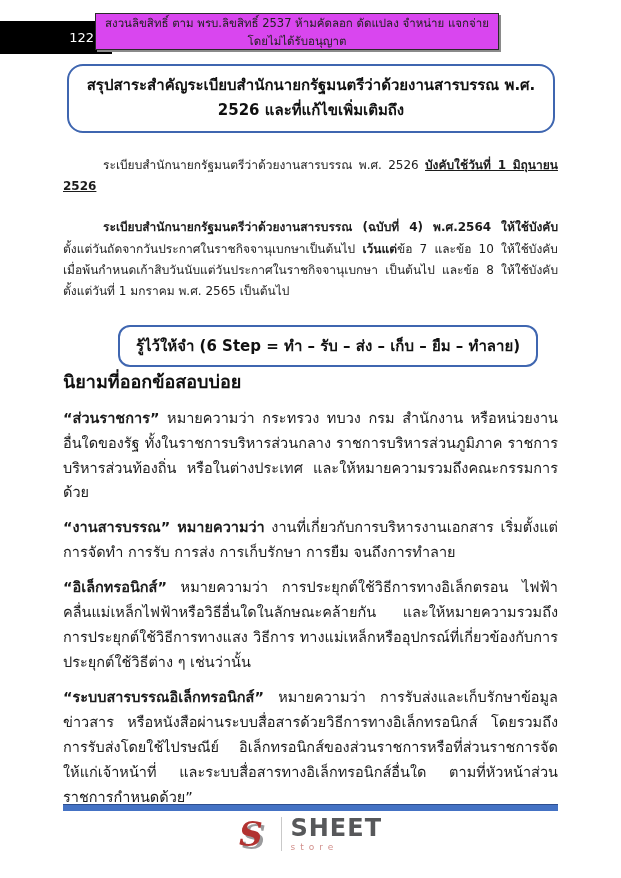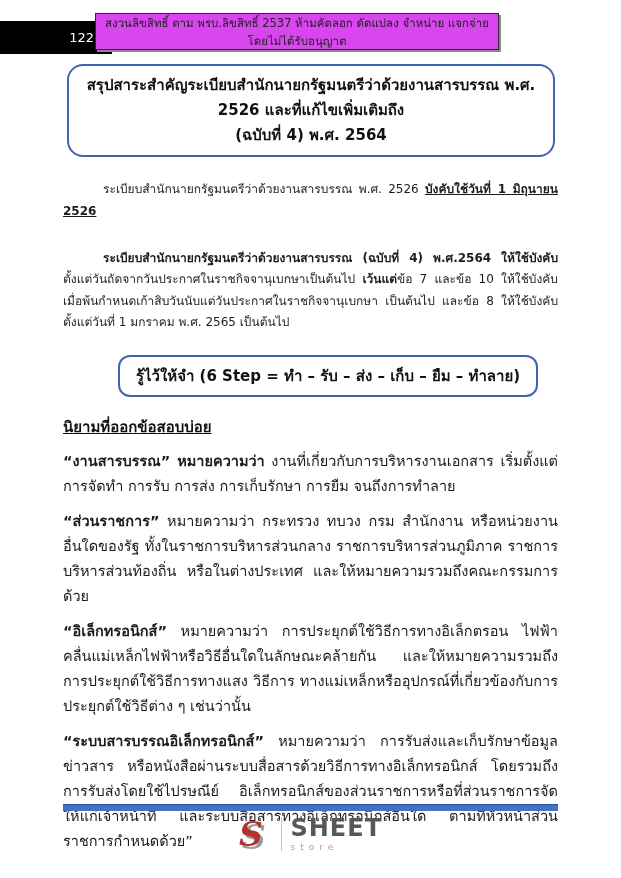--- a/index.html
+++ b/index.html
@@ -42,39 +42,38 @@
     padding: 7px 10px 8px 10px;
     margin: 0 3px 0 4px;
     text-align: center;
     font-weight: bold; font-size: 15px; line-height: 1.65;
     color: #111;
   }
 
   .para { font-size: 12px; line-height: 1.78; text-align: justify; color: #1c1c1c; }
   .para.indent { text-indent: 40px; }
   .p1 { margin-top: 22px; }
-  .p2 { margin-top: 26px; }
+  .p2 { margin-top: 20px; }
 
   .bu { font-weight: bold; text-decoration: underline; }
   .b  { font-weight: bold; }
 
   .memo-box {
     border: 2.5px solid #3f66b0;
     border-radius: 12px;
     margin: 22px 20px 0 55px;
     height: 42px;
     display: flex; align-items: center; justify-content: center;
     font-weight: bold; font-size: 15px; color: #111;
     text-align: center;
   }
 
   .section-heading {
-    margin-top: 18px;
-    font-weight: bold; text-decoration: underline;
-    font-size: 15px; color: #111;
+    font-weight: bold; 
+    font-size: 18px; color: #111;
   }
 
   .def { margin-top: 10px; font-size: 14.5px; line-height: 1.72; text-align: justify; }
   .def .term { font-weight: bold; }
 
   
   .footer-bar {
     position: absolute; left: 63px; top: 804px;
     width: 495px; height: 7px; background: #4472c4;
     border-top: 1px solid #2e4f8f;
@@ -115,37 +114,36 @@
     <span>122</span>
   </div>
   <div class="copyright-box">
     <span>สงวนลิขสิทธิ์ ตาม พรบ.ลิขสิทธิ์ 2537 ห้ามคัดลอก ดัดแปลง จำหน่าย แจกจ่าย โดยไม่ได้รับอนุญาต</span>
   </div>
 
   <div class="content">
 
     <div class="title-box">
       <div>สรุปสาระสำคัญระเบียบสำนักนายกรัฐมนตรีว่าด้วยงานสารบรรณ พ.ศ. 2526 และที่แก้ไขเพิ่มเติมถึง</div>
-      <div>(ฉบับที่ 4) พ.ศ. 2564</div>
     </div>
 
     <p class="para indent p1"><span>ระเบียบสำนักนายกรัฐมนตรีว่าด้วยงานสารบรรณ พ.ศ. 2526  </span><span class="bu">บังคับใช้วันที่ 1 มิถุนายน 2526</span></p>
 
     <p class="para indent p2"><span class="b">ระเบียบสำนักนายกรัฐมนตรีว่าด้วยงานสารบรรณ (ฉบับที่ 4) พ.ศ.2564  ให้ใช้บังคับ</span><span>ตั้งแต่วันถัดจากวันประกาศในราชกิจจานุเบกษาเป็นต้นไป </span><span class="b">เว้นแต่</span><span>ข้อ 7 และข้อ 10 ให้ใช้บังคับเมื่อพ้นกำหนดเก้าสิบวันนับแต่วันประกาศในราชกิจจานุเบกษา เป็นต้นไป และข้อ 8 ให้ใช้บังคับตั้งแต่วันที่ 1 มกราคม พ.ศ. 2565 เป็นต้นไป</span></p>
 
     <div class="memo-box">
       <span>รู้ไว้ให้จำ  (6 Step = ทำ – รับ – ส่ง – เก็บ – ยืม – ทำลาย)</span>
     </div>
 
     <div class="section-heading">นิยามที่ออกข้อสอบบ่อย</div>
 
 
+    <p class="def"><span class="term">“ส่วนราชการ”</span><span> หมายความว่า กระทรวง ทบวง กรม สำนักงาน หรือหน่วยงานอื่นใดของรัฐ ทั้งในราชการบริหารส่วนกลาง ราชการบริหารส่วนภูมิภาค ราชการบริหารส่วนท้องถิ่น หรือในต่างประเทศ และให้หมายความรวมถึงคณะกรรมการด้วย</span></p>
+
     <p class="def"><span class="term">“งานสารบรรณ” หมายความว่า</span><span> งานที่เกี่ยวกับการบริหารงานเอกสาร เริ่มตั้งแต่การจัดทำ การรับ การส่ง การเก็บรักษา การยืม จนถึงการทำลาย</span></p>
-
-    <p class="def"><span class="term">“ส่วนราชการ”</span><span> หมายความว่า กระทรวง ทบวง กรม สำนักงาน หรือหน่วยงานอื่นใดของรัฐ ทั้งในราชการบริหารส่วนกลาง ราชการบริหารส่วนภูมิภาค ราชการบริหารส่วนท้องถิ่น หรือในต่างประเทศ และให้หมายความรวมถึงคณะกรรมการด้วย</span></p>
 
     <p class="def"><span class="term">“อิเล็กทรอนิกส์”</span><span> หมายความว่า การประยุกต์ใช้วิธีการทางอิเล็กตรอน ไฟฟ้า คลื่นแม่เหล็กไฟฟ้าหรือวิธีอื่นใดในลักษณะคล้ายกัน และให้หมายความรวมถึงการประยุกต์ใช้วิธีการทางแสง วิธีการ ทางแม่เหล็กหรืออุปกรณ์ที่เกี่ยวข้องกับการประยุกต์ใช้วิธีต่าง ๆ เช่นว่านั้น</span></p>
 
     <p class="def"><span class="term">“ระบบสารบรรณอิเล็กทรอนิกส์”</span><span> หมายความว่า การรับส่งและเก็บรักษาข้อมูลข่าวสาร หรือหนังสือผ่านระบบสื่อสารด้วยวิธีการทางอิเล็กทรอนิกส์ โดยรวมถึงการรับส่งโดยใช้ไปรษณีย์ อิเล็กทรอนิกส์ของส่วนราชการหรือที่ส่วนราชการจัดให้แก่เจ้าหน้าที่ และระบบสื่อสารทางอิเล็กทรอนิกส์อื่นใด ตามที่หัวหน้าส่วนราชการกำหนดด้วย”</span></p>
 
   </div>
 
   <div class="footer-bar"></div>
   <div class="logo">
     <div class="logo-mark">

